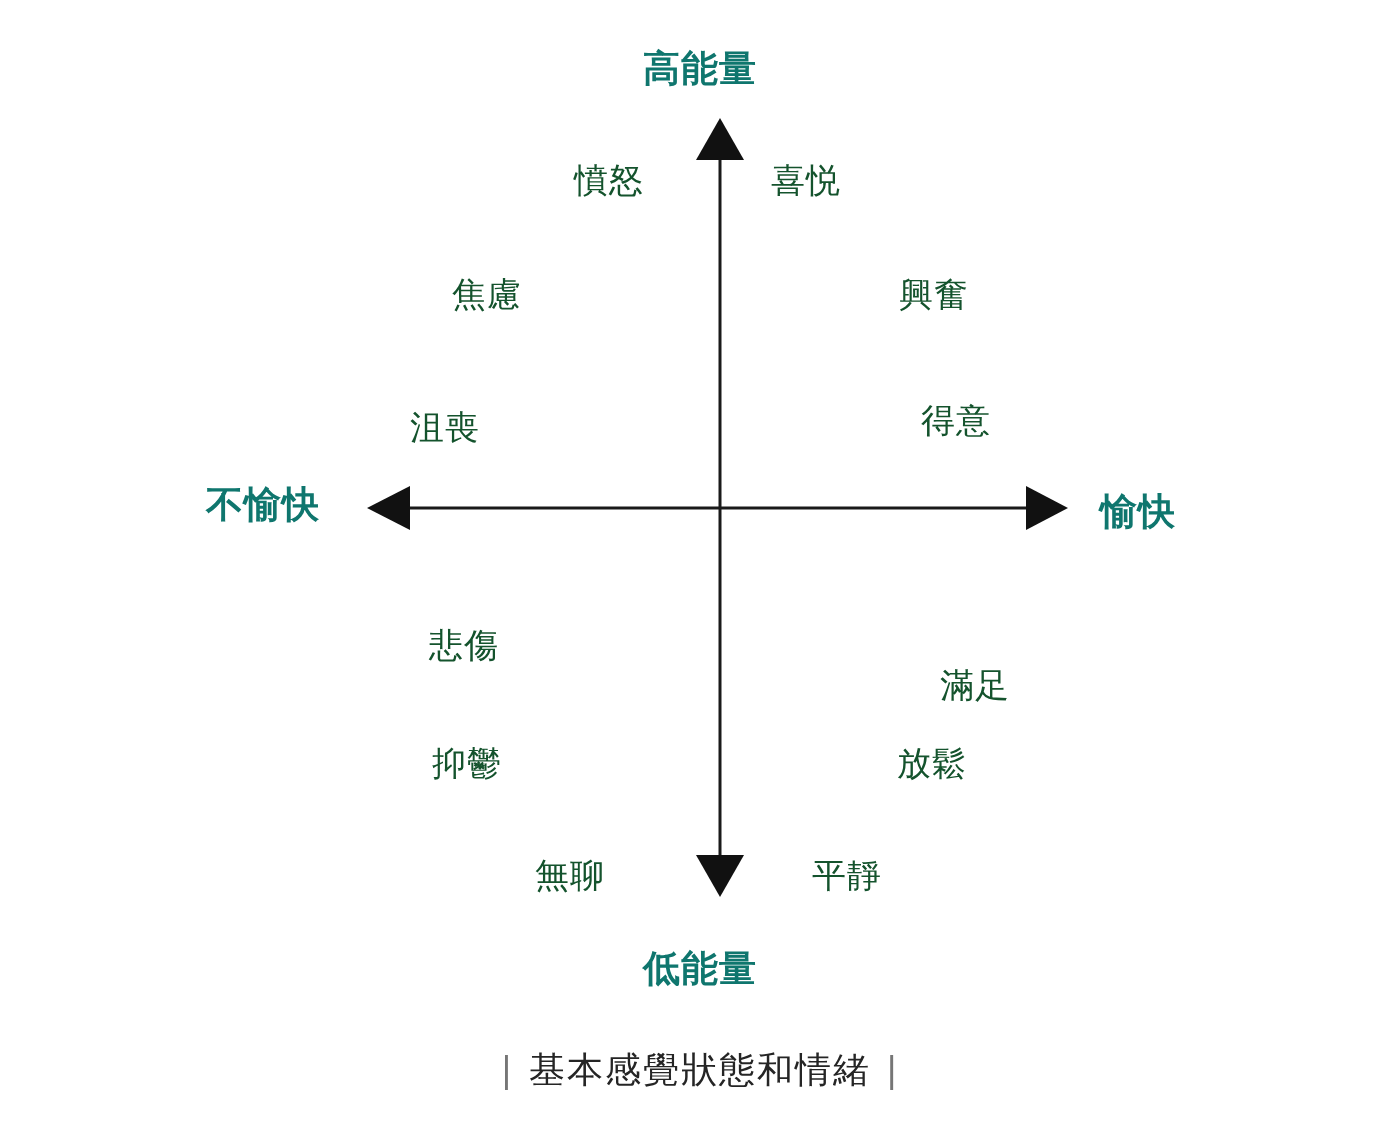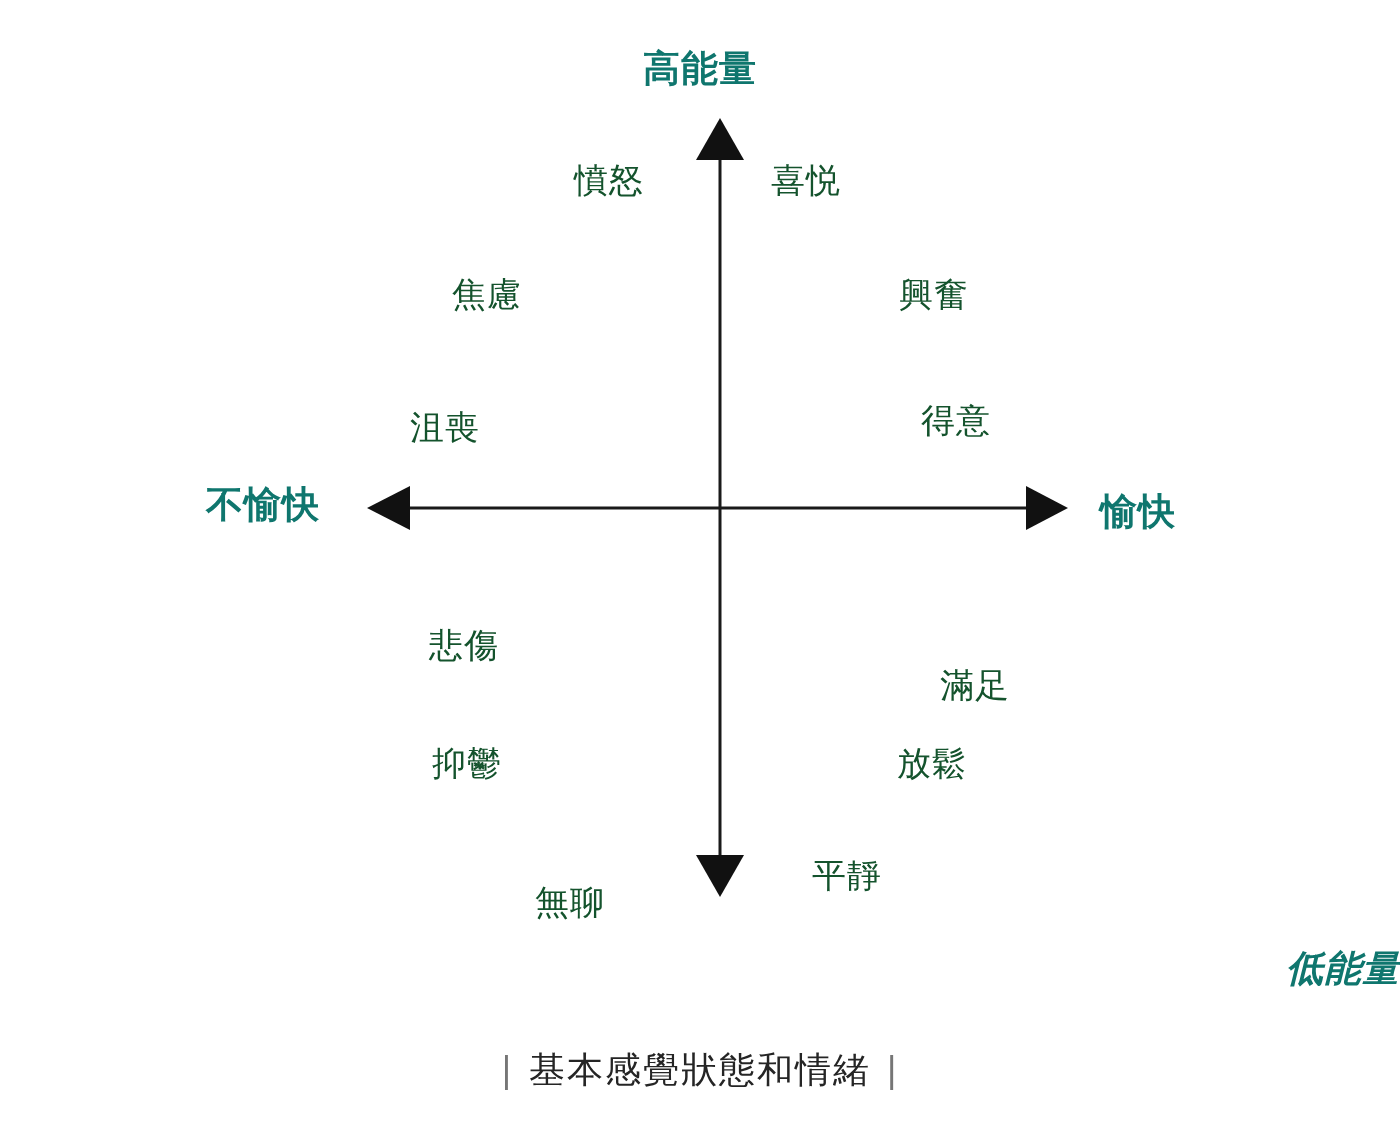--- a/index.html
+++ b/index.html
@@ -21,21 +21,21 @@
   
   .axis-label {
     position: absolute;
     font-weight: 700;
     font-size: 37px;
     letter-spacing: 1px;
     color: #0f766e;
     white-space: nowrap;
   }
   #label-high   { top: 44px;  left: 0; width: 1400px; text-align: center; }
-  #label-low    { top: 944px; left: 0; width: 1400px; text-align: right; font-style: italic; }
+  #label-low    { top: 944px; left: 0; width: 1400px; text-align: center; }
   #label-unpleasant { top: 480px; left: 206px; }
   #label-pleasant   { top: 487px; left: 1100px; font-family: Liberation Serif, serif; }
 
   
   #axes {
     position: absolute;
     left: 0;
     top: 0;
   }
 
@@ -105,21 +105,21 @@
   <div class="emotion" style="left:771px; top:158px;text-align:right;">喜悦</div>
 
   <div class="emotion" style="left:899px; top:272px;">興奮</div>
 
   <div class="emotion" style="left:921px; top:398px;">得意</div>
 
   <div class="emotion" style="left:429px; top:623px;">悲傷</div>
 
   <div class="emotion" style="left:432px; top:741px;">抑鬱</div>
 
-  <div class="emotion" style="left:535px; top:853px;margin-top:27px;">無聊</div>
+  <div class="emotion" style="left:535px; top:853px;">無聊</div>
 
   <div class="emotion" style="left:940px; top:623px;margin-top:40px;">滿足</div>
 
   <div class="emotion" style="left:897px; top:741px;">放鬆</div>
 
   <div class="emotion" style="left:812px; top:853px;">平靜</div>
 
   <div id="caption">
     <span class="bar">|</span><span>基本感覺狀態和情緒</span><span class="bar">|</span>
   </div>

